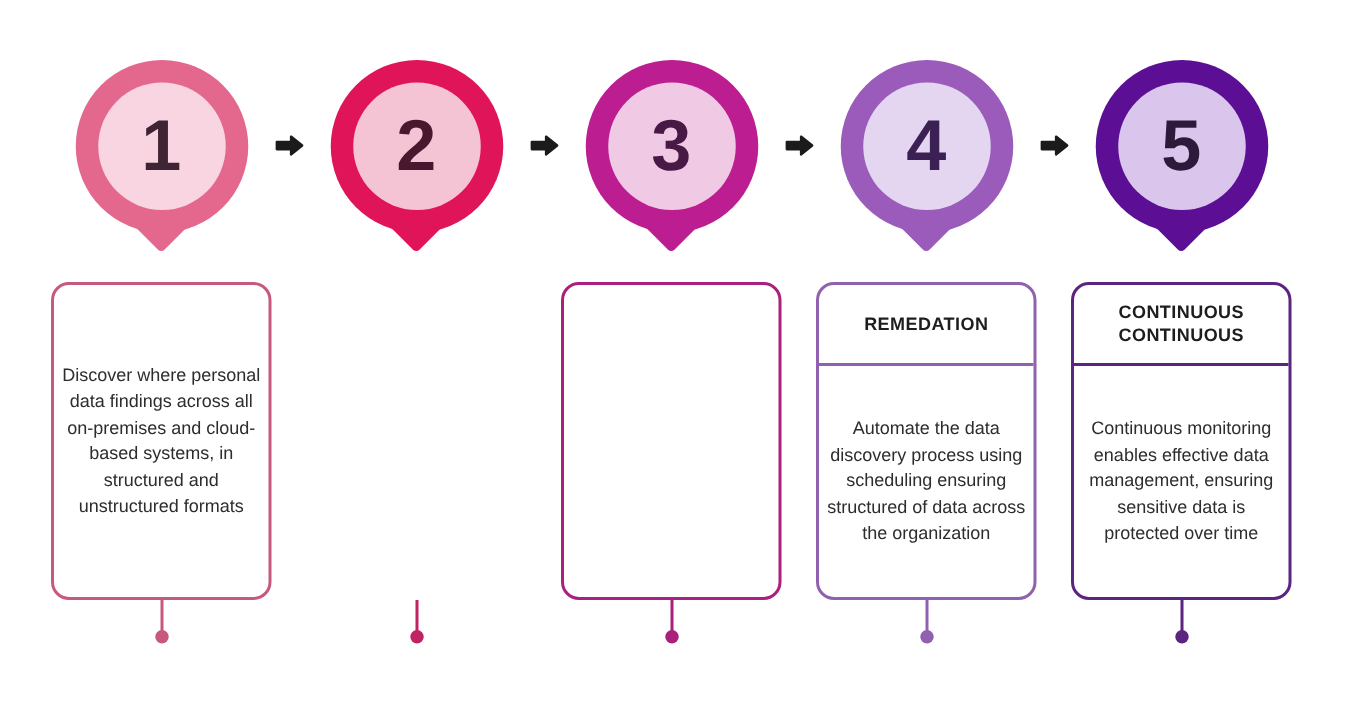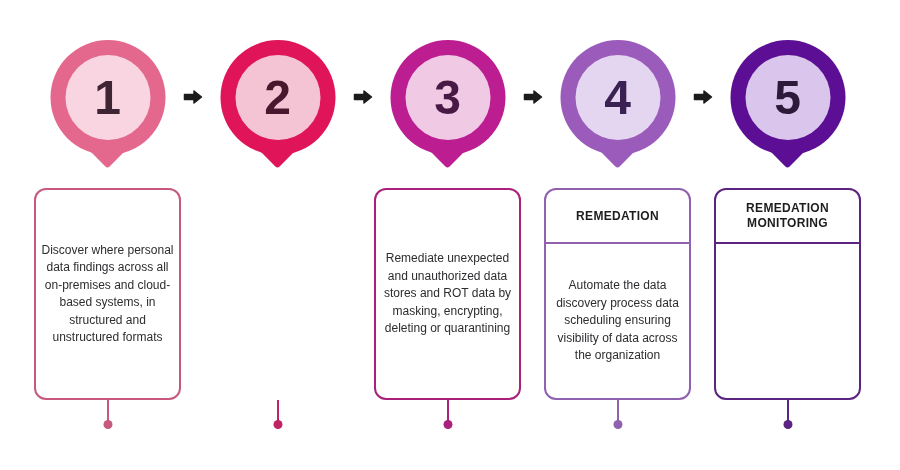--- a/index.html
+++ b/index.html
@@ -166,52 +166,52 @@
 
   <div class="step" style="left: 374px; --ring: #BC1D91; --inner: #F0CAE5; --num: #491945; --line: #A9207D;">
     <div class="pin">
       <div class="pin-tail"></div>
       <div class="pin-ring"></div>
       <div class="pin-inner">
         <span class="pin-number">3</span>
       </div>
     </div>
     <div class="card">
-      <div class="card-body">Remediate unexpected and unauthorized data stores and ROT data by masking, encrypting, deleting or quarantining</div>
     </div>
     <div class="connector"></div>
     <div class="connector-dot"></div>
   </div>
 
   <div class="step" style="left: 544px; --ring: #9A5BBB; --inner: #E4D5F0; --num: #3B2153; --line: #8F61AE;">
     <div class="pin">
       <div class="pin-tail"></div>
       <div class="pin-ring"></div>
       <div class="pin-inner">
         <span class="pin-number">4</span>
       </div>
     </div>
     <div class="card">
       <div class="card-header">REMEDATION</div>
-      <div class="card-body">Automate the data discovery process data scheduling ensuring visibility of data across the organization</div>
+      <div class="card-body">Automate the data discovery process using scheduling ensuring structured of data across the organization</div>
     </div>
     <div class="connector"></div>
     <div class="connector-dot"></div>
   </div>
 
   <div class="step" style="left: 714px; --ring: #5C0F94; --inner: #DAC6EC; --num: #2D1A3B; --line: #5B2481;">
     <div class="pin">
       <div class="pin-tail"></div>
       <div class="pin-ring"></div>
       <div class="pin-inner">
         <span class="pin-number">5</span>
       </div>
     </div>
     <div class="card">
-      <div class="card-header">REMEDATION MONITORING</div>
+      <div class="card-header">CONTINUOUS CONTINUOUS</div>
+      <div class="card-body">Continuous monitoring enables effective data management, ensuring sensitive data is protected over time</div>
     </div>
     <div class="connector"></div>
     <div class="connector-dot"></div>
   </div>
 
   <svg class="arrow" style="left:183px" viewBox="0 0 20 16">
     <path d="M1.5 5.5 H11 V2 L18.5 8 L11 14 V10.5 H1.5 Z" stroke-linejoin="round" stroke-width="1.5" fill="#1b1b1b" stroke="#1b1b1b"></path>
   </svg>
   <svg class="arrow" style="left:353px" viewBox="0 0 20 16">
     <path d="M1.5 5.5 H11 V2 L18.5 8 L11 14 V10.5 H1.5 Z" stroke-linejoin="round" stroke-width="1.5" fill="#1b1b1b" stroke="#1b1b1b"></path>

